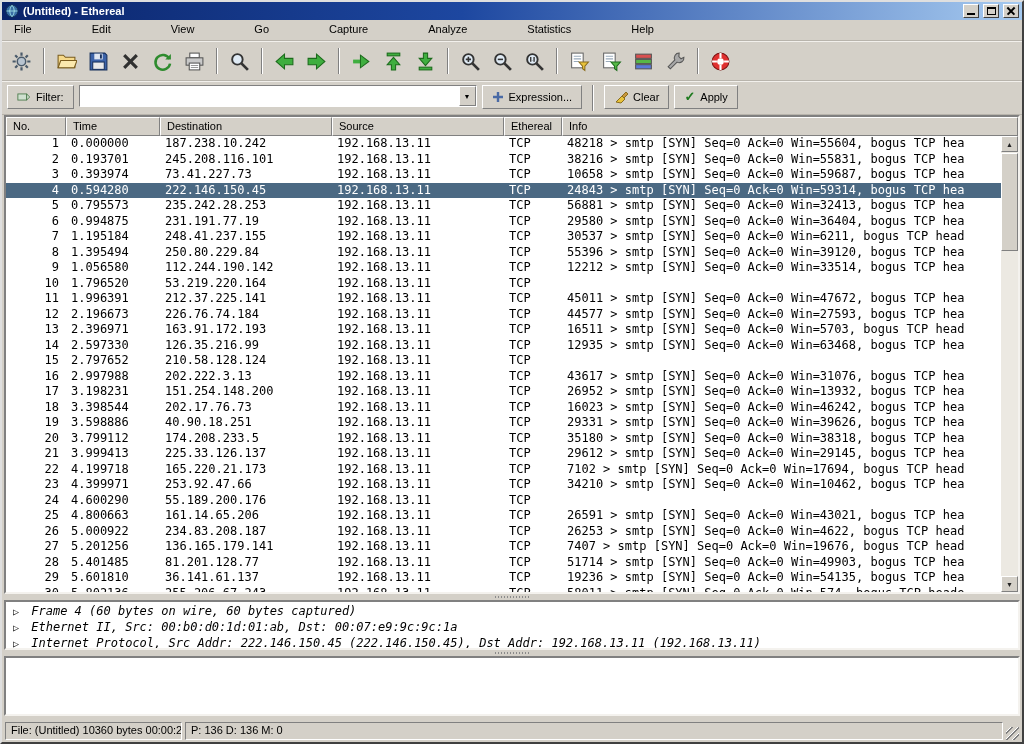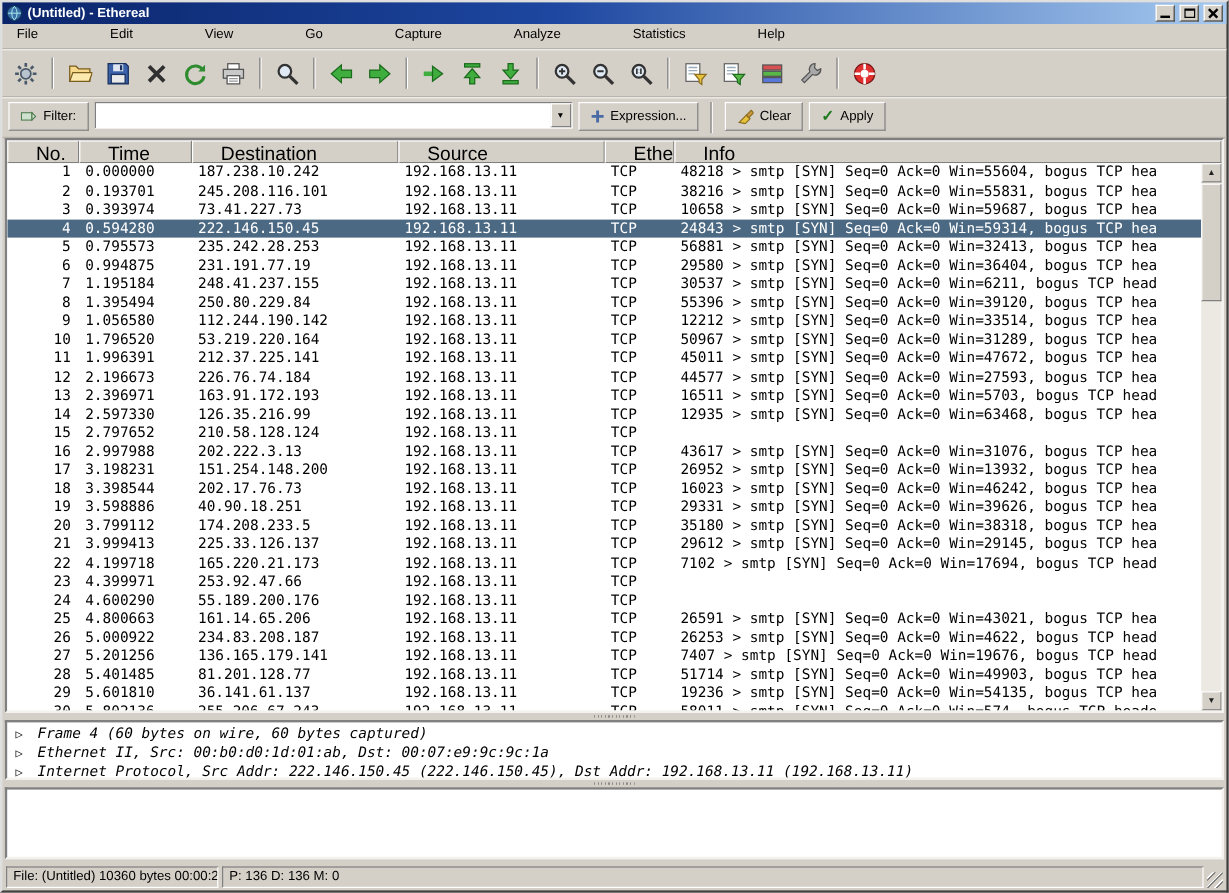--- a/index.html
+++ b/index.html
@@ -47,21 +47,21 @@
                  display:flex; align-items:center; justify-content:center; font-size:7px; padding:0; }
   .check-glyph { color:#1e7a1e; font-weight:bold; font-size:13px; line-height:10px; }
 
   
   .main { flex:1; display:flex; flex-direction:column; padding:0 2px; overflow:hidden; }
   .panel { background:#fff; border:2px solid; border-color:#808080 #f4f2ee #f4f2ee #808080; position:relative; overflow:hidden; }
   .list-panel { flex:0 0 479px; }
 
   .cols-header { display:grid; grid-template-columns:60px 94px 172px 172px 58px 1fr; height:19px; }
   .col-h { background:#d4d0c8; border:1px solid; border-color:#fff #808080 #808080 #fff;
-           font-size:16px; padding:2px 23px; overflow:hidden; white-space:nowrap; }
+           font-size:11px; padding:2px 6px; overflow:hidden; white-space:nowrap; }
 
   .rows { position:absolute; top:19px; left:0; right:17px; bottom:0; overflow:hidden;
           font-family:"DejaVu Sans Mono", monospace; font-size:12px; background:#fff; }
   .prow { display:grid; grid-template-columns:60px 94px 172px 172px 58px 1fr; height:15.5px; line-height:15.5px; }
   .prow > span { overflow:hidden; white-space:nowrap; padding-left:5px; }
   .prow > .cell-no { text-align:right; padding-left:0; padding-right:7px; }
   .prow.selected { background:#4b6983; color:#fff; }
 
   
   .vscroll { position:absolute; top:19px; right:0; bottom:0; width:17px; background:#ece9e2;
@@ -395,21 +395,20 @@
             <span>TCP</span>
             <span>12212 &gt; smtp [SYN] Seq=0 Ack=0 Win=33514, bogus TCP hea</span>
           </div>
 
           <div class="prow">
             <span class="cell-no">10</span>
             <span>1.796520</span>
             <span>53.219.220.164</span>
             <span>192.168.13.11</span>
             <span>TCP</span>
-            <span>50967 &gt; smtp [SYN] Seq=0 Ack=0 Win=31289, bogus TCP hea</span>
           </div>
 
           <div class="prow">
             <span class="cell-no">11</span>
             <span>1.996391</span>
             <span>212.37.225.141</span>
             <span>192.168.13.11</span>
             <span>TCP</span>
             <span>45011 &gt; smtp [SYN] Seq=0 Ack=0 Win=47672, bogus TCP hea</span>
           </div>
@@ -511,20 +510,21 @@
             <span>TCP</span>
             <span>7102 &gt; smtp [SYN] Seq=0 Ack=0 Win=17694, bogus TCP head</span>
           </div>
 
           <div class="prow">
             <span class="cell-no">23</span>
             <span>4.399971</span>
             <span>253.92.47.66</span>
             <span>192.168.13.11</span>
             <span>TCP</span>
+            <span>34210 &gt; smtp [SYN] Seq=0 Ack=0 Win=10462, bogus TCP hea</span>
           </div>
 
           <div class="prow">
             <span class="cell-no">24</span>
             <span>4.600290</span>
             <span>55.189.200.176</span>
             <span>192.168.13.11</span>
             <span>TCP</span>
           </div>
 

